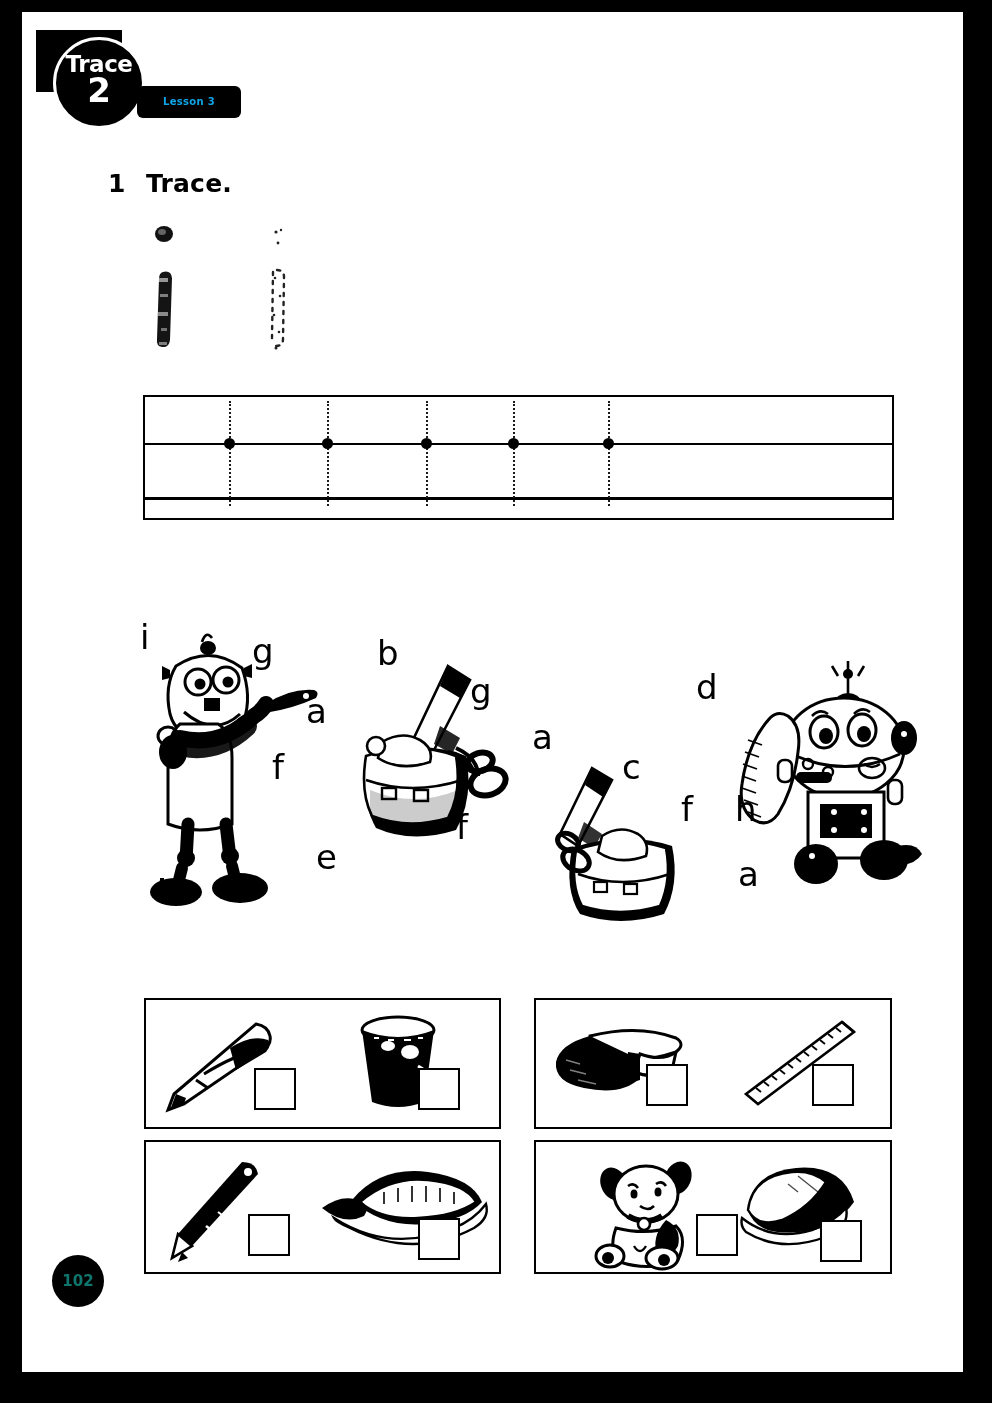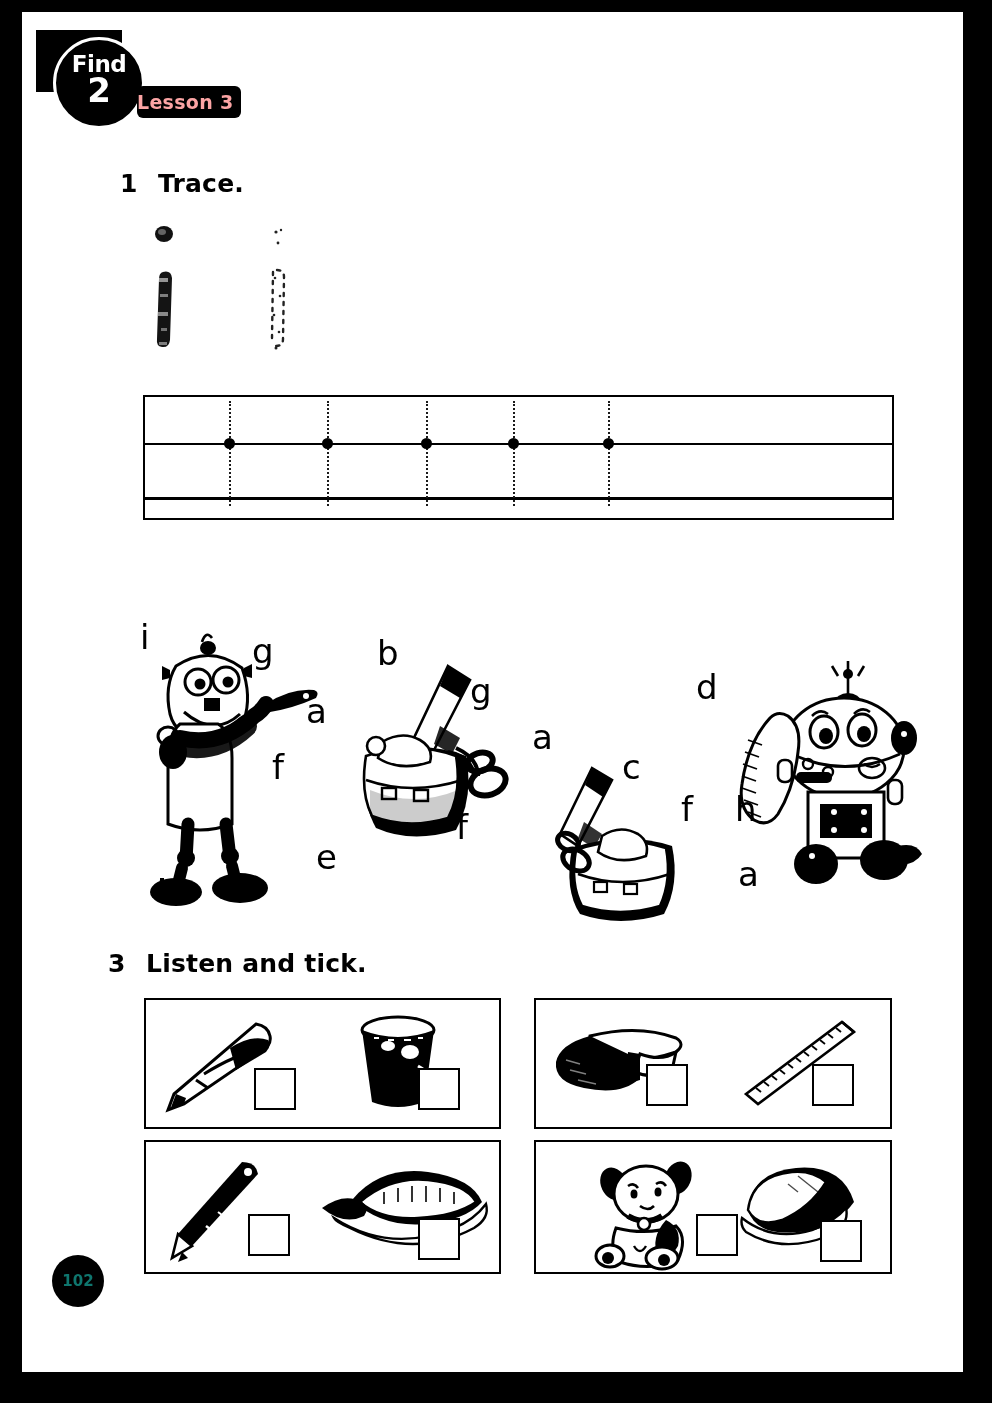--- a/index.html
+++ b/index.html
@@ -32,22 +32,22 @@
   }
   .unit-num{
     position:absolute;left:0;top:33px;width:100%;text-align:center;
     font-size:34px;font-weight:700;color:#fff;line-height:1;
   }
   .lesson-tab{
     position:absolute;left:115px;top:74px;width:104px;height:32px;
     background:#000;border-radius:6px;
   }
   .lesson-tab span{
-    display:block;line-height:32px;color:#fca5a5;
-    font-size:19px;font-weight:700;letter-spacing:.3px;
+    display:block;text-align:center;line-height:32px;color:#0ea5e9;
+    font-size:10px;font-weight:700;letter-spacing:.3px;
   }
   
   .ex-head{
     position:absolute;font-family:"DejaVu Sans", sans-serif;
     font-weight:700;font-size:25px;color:#000;letter-spacing:.2px;
     white-space:nowrap;
   }
   .ex-head .num{display:inline-block;width:38px;}
   
   .model-wrap{position:absolute;}
@@ -92,29 +92,29 @@
 </style>
 </head>
 <body>
 
 <div id="page">
   <div id="paper">
 
     <div class="corner-block"></div>
 
     <div class="unit-circle">
-      <div class="unit-word">Find</div>
+      <div class="unit-word">Trace</div>
       <div class="unit-num">2</div>
     </div>
 
     <div class="lesson-tab">
       <span>Lesson 3</span>
     </div>
 
-    <div class="ex-head" style="left:86px;top:157px;margin-left:12px;">
+    <div class="ex-head" style="left:86px;top:157px;">
       <span class="num">1</span><span>Trace.</span>
     </div>
 
     <div class="model-wrap" style="left:128px;top:208px;">
       <svg width="40" height="140" viewBox="0 0 40 140">
         <ellipse cx="14" cy="14" rx="9" ry="8" fill="#111"></ellipse>
         <ellipse cx="12" cy="12" rx="4" ry="3" fill="#fff" opacity=".35"></ellipse>
         <path d="M13 52 q8 -2 9 6 l-2 62 q-1 8 -8 7 q-6 -1 -5 -8 l2 -60 q0 -6 4 -7 z" fill="#141414"></path>
         <rect x="9" y="58" width="9" height="4" fill="#fff" opacity=".55"></rect>
         <rect x="10" y="74" width="8" height="3" fill="#fff" opacity=".45"></rect>
@@ -307,23 +307,20 @@
     <div class="letter" style="left:510px;top:708px;">a</div>
     <div class="letter" style="left:250px;top:738px;">f</div>
     <div class="letter" style="left:600px;top:738px;">c</div>
     <div class="letter" style="left:674px;top:658px;">d</div>
     <div class="letter" style="left:434px;top:798px;">f</div>
     <div class="letter" style="left:659px;top:780px;">f</div>
     <div class="letter" style="left:713px;top:780px;">h</div>
     <div class="letter" style="left:294px;top:828px;">e</div>
     <div class="letter" style="left:716px;top:845px;">a</div>
 
-    <div class="ex-head" style="left:86px;top:937px;">
-      <span class="num">3</span><span>Listen and tick.</span>
-    </div>
 
     <div class="panel" style="left:122px;top:986px;width:357px;height:131px;">
       <div class="item-art" style="left:14px;top:18px;">
         <svg width="120" height="96" viewBox="0 0 120 96">
           <path d="M96 6 q12 2 14 12 q2 10 -10 16 l-76 52 l-16 6 l6 -16 z" fill="#fff" stroke="#000" stroke-width="3"></path>
           <path d="M24 86 l-14 6 l6 -16 l10 4 z" fill="#000"></path>
           <path d="M70 30 q22 -14 38 -8 q4 6 -2 12 l-30 18 z" fill="#000"></path>
           <path d="M44 56 q16 -10 30 -16" fill="none" stroke="#000" stroke-width="3"></path>
           <path d="M36 62 l12 8" stroke="#000" stroke-width="3"></path>
         </svg>

